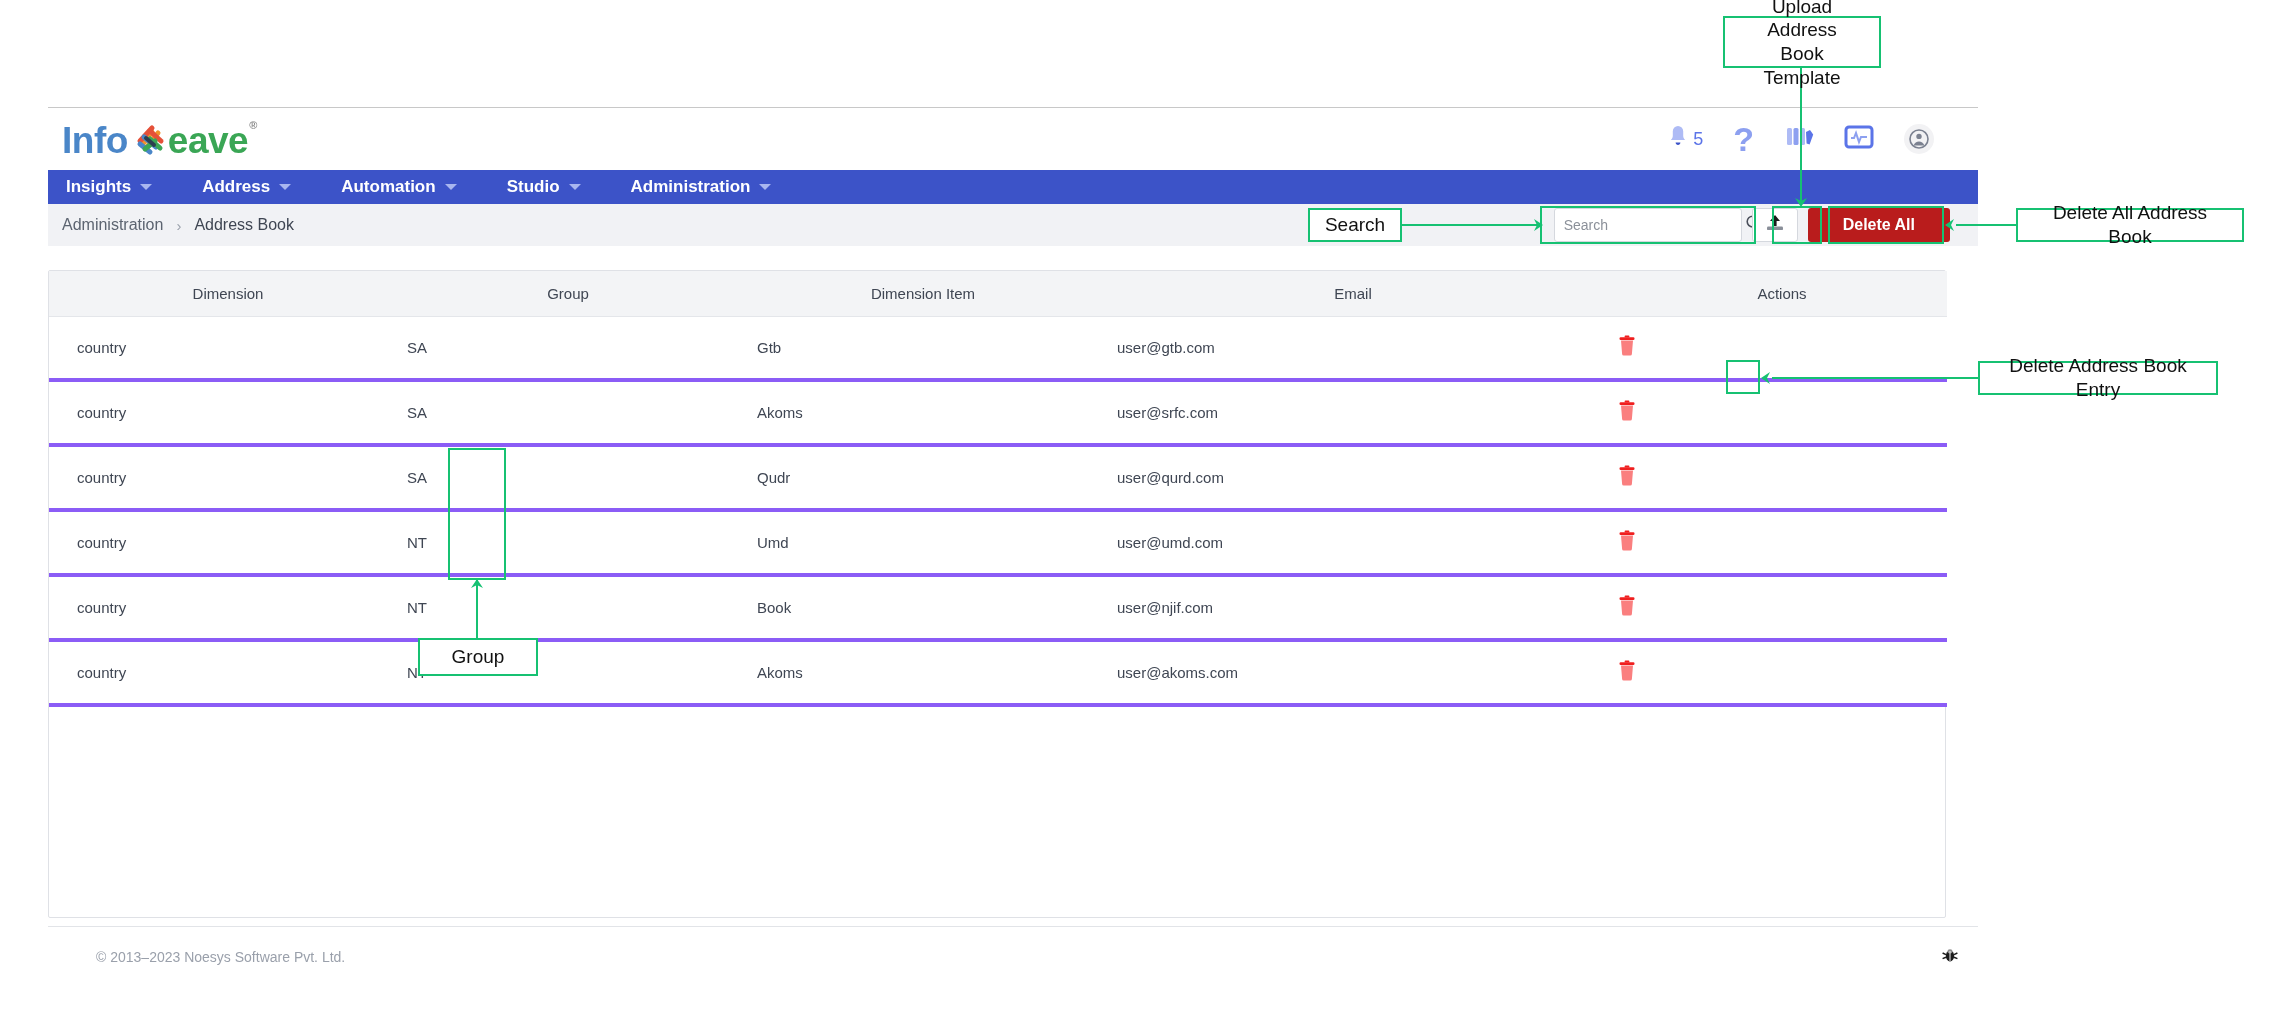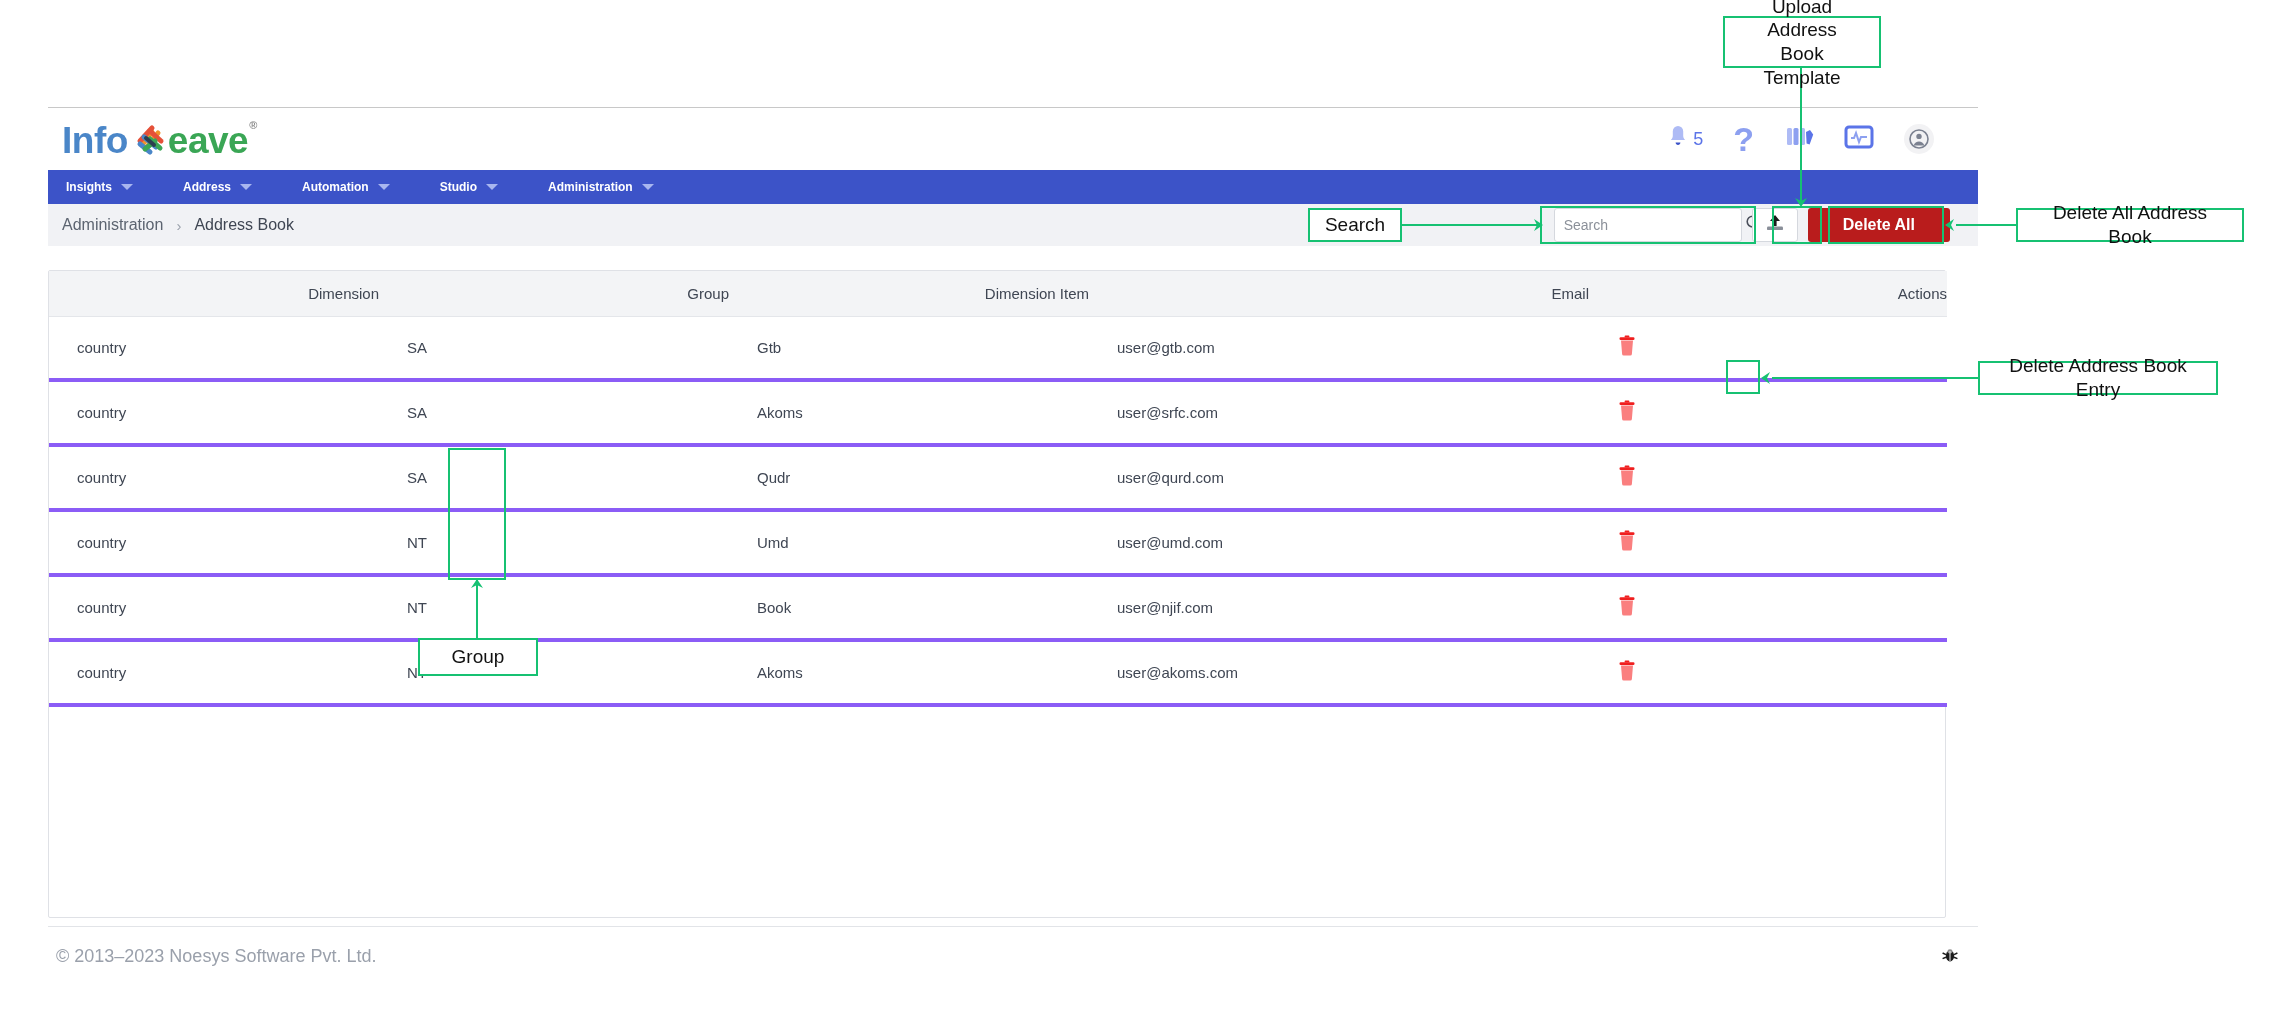--- a/index.html
+++ b/index.html
@@ -46,21 +46,21 @@
     display:flex; align-items:center; justify-content:center;
   }
 
   
   .navbar {
     height: 34px; background:#3c53c8;
     display:flex; align-items:center; padding-left:14px; gap:0;
   }
   .nav-item {
     display:flex; align-items:center; gap:9px;
-    color:#ffffff; font-size:12px; font-weight:700;
+    color:#ffffff; font-size:17px; font-weight:700;
     padding: 0 26px 0 0; margin-right: 24px; cursor:pointer;
     white-space: nowrap;
     justify-content: space-between;
   }
   .nav-item:first-child { margin-left: 4px; }
   .caret {
     width:0; height:0; border-left:6px solid transparent; border-right:6px solid transparent;
     border-top:6px solid #a8b6ef;
   }
 
@@ -97,21 +97,21 @@
     font-family:"Liberation Sans", sans-serif;
   }
 
   
   .card {
     position:absolute; left:0px; top:162px; width:1898px; height:648px;
     background:#fff; border:1px solid #dfe1e6; border-radius:2px;
   }
   table { width:100%; border-collapse:collapse; table-layout:fixed; }
   thead th {
-    background:#f3f4f6; text-align:right; font-size:15px; font-weight:400;
+    background:#f3f4f6; text-align:center; font-size:15px; font-weight:400;
     color:#3f4653; padding: 14px 0 14px 28px; border-bottom:1px solid #e4e6ea;
   }
   tbody td {
     font-size:15px; color:#3f4653; padding: 18px 0 18px 28px;
     border-bottom:4px solid #8b5cf6; background:#fff;
   }
   col.c-dim   { width: 330px; }
   col.c-grp   { width: 350px; }
   col.c-item  { width: 360px; }
   col.c-mail  { width: 500px; }
@@ -119,21 +119,21 @@
 
   .trash { cursor:pointer; display:inline-block; }
 
   
   .footer {
     position:absolute; left:0; top:818px; width:1930px;
     border-top:1px solid #e2e4e8; height:60px;
     display:flex; align-items:center; justify-content:space-between;
     padding: 0 18px 0 8px;
   }
-  .copyright { color:#9aa0ab; font-size:18px; }
+  .copyright { color:#9aa0ab; font-size:14px;margin-left:40px; }
 
   
   .ann-box {
     position:absolute; border:2px solid #16c172; background:#fff;
     display:flex; align-items:center; justify-content:center;
     color:#111; font-size:19px; line-height:1.25; text-align:center;
     padding: 5px 23px; z-index: 40;
   }
   .ann-hl {
     position:absolute; border:2px solid #16c172; background:transparent; z-index:39;

